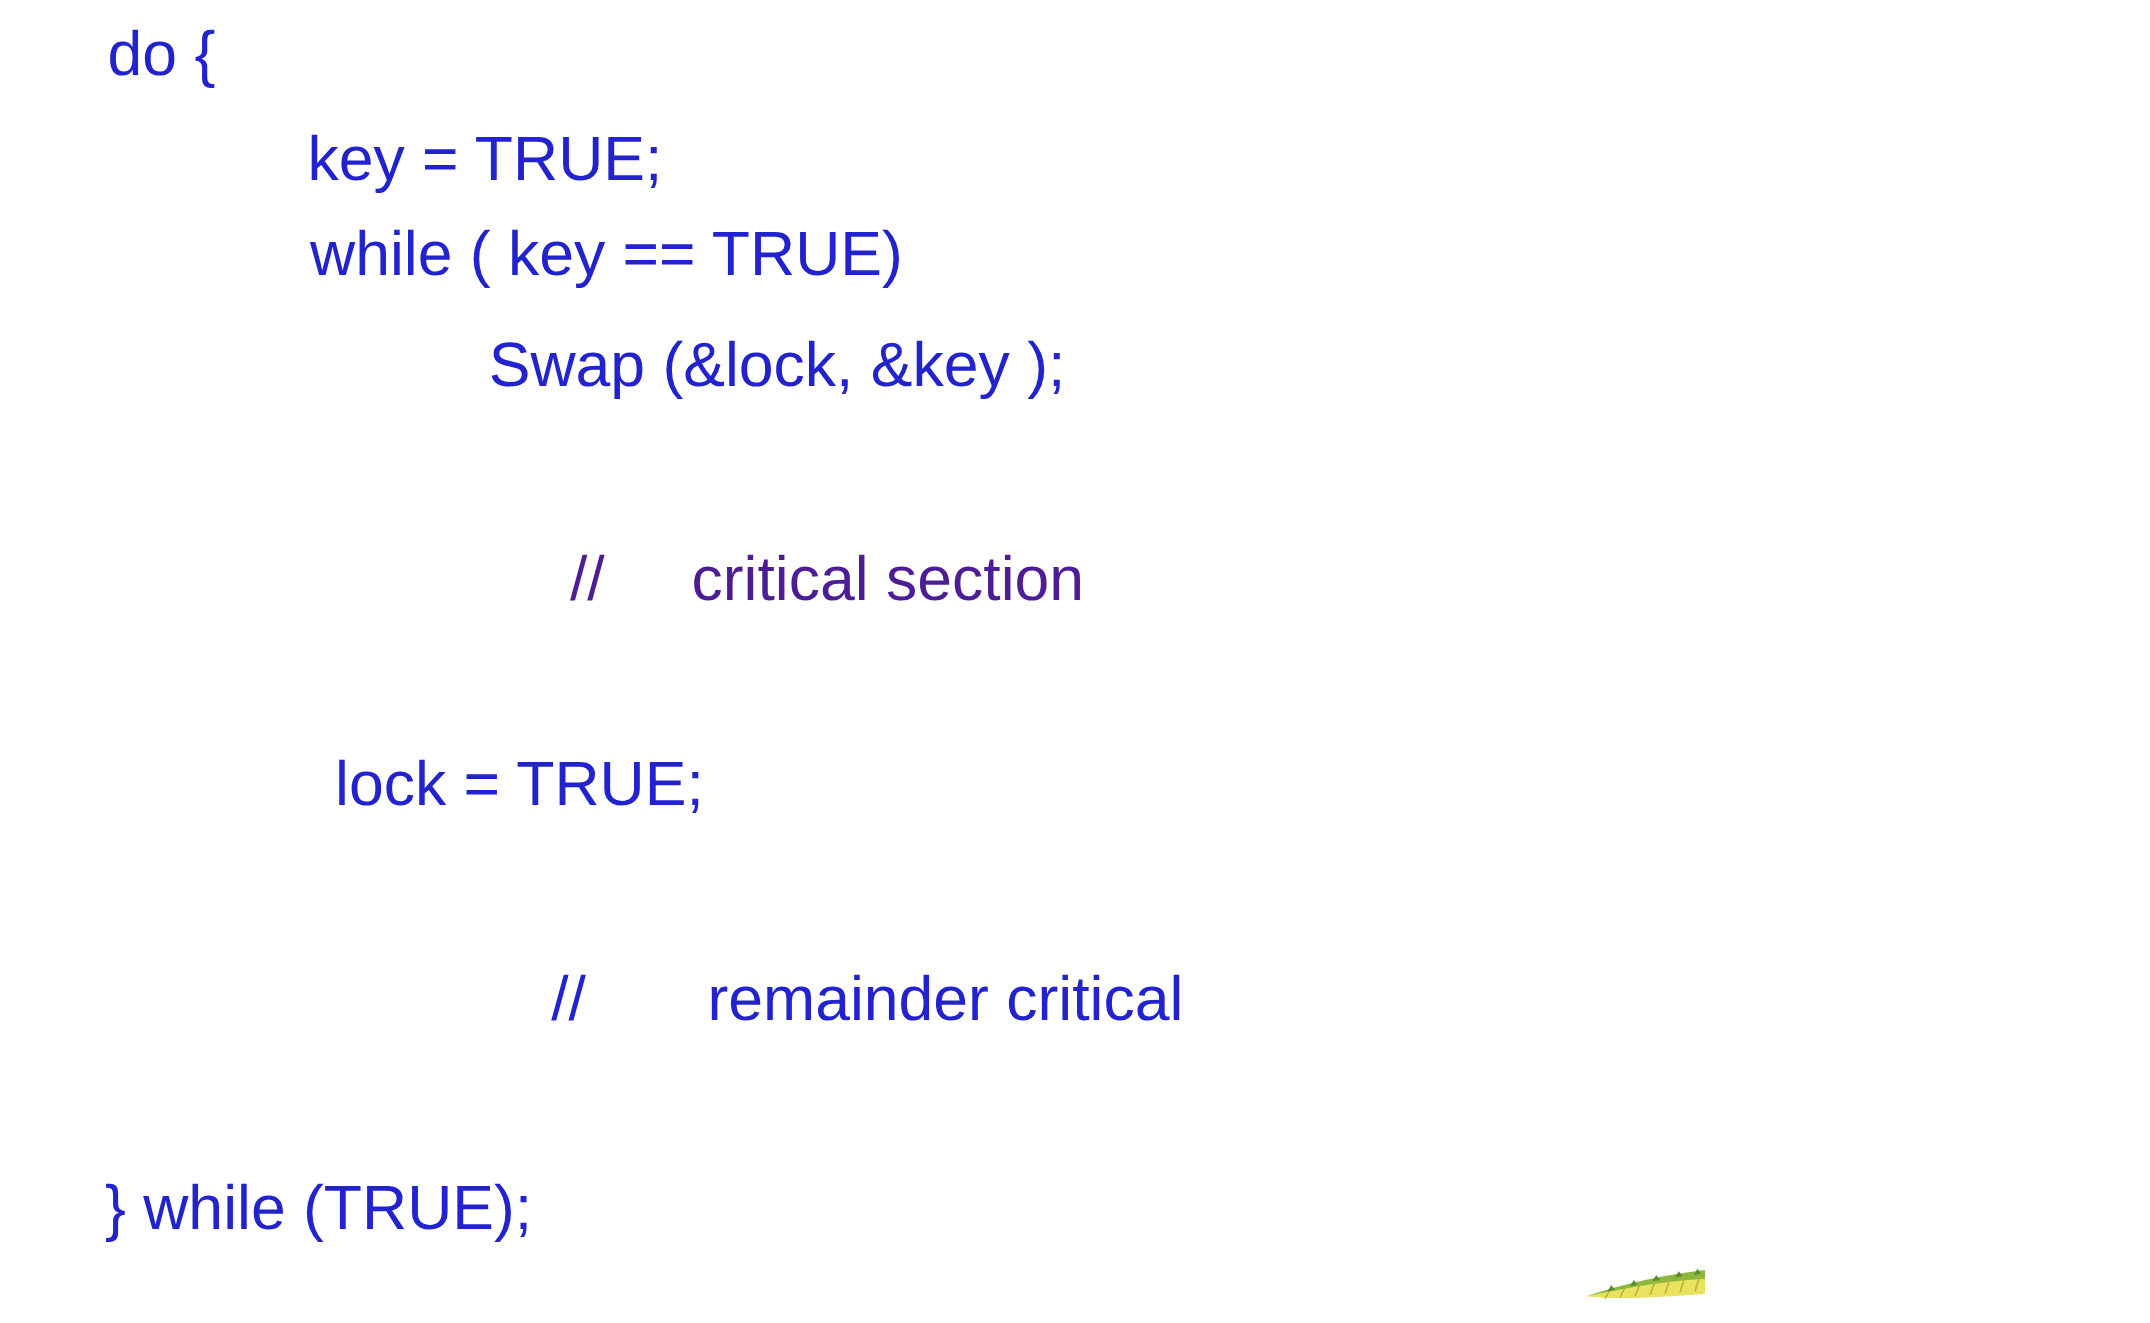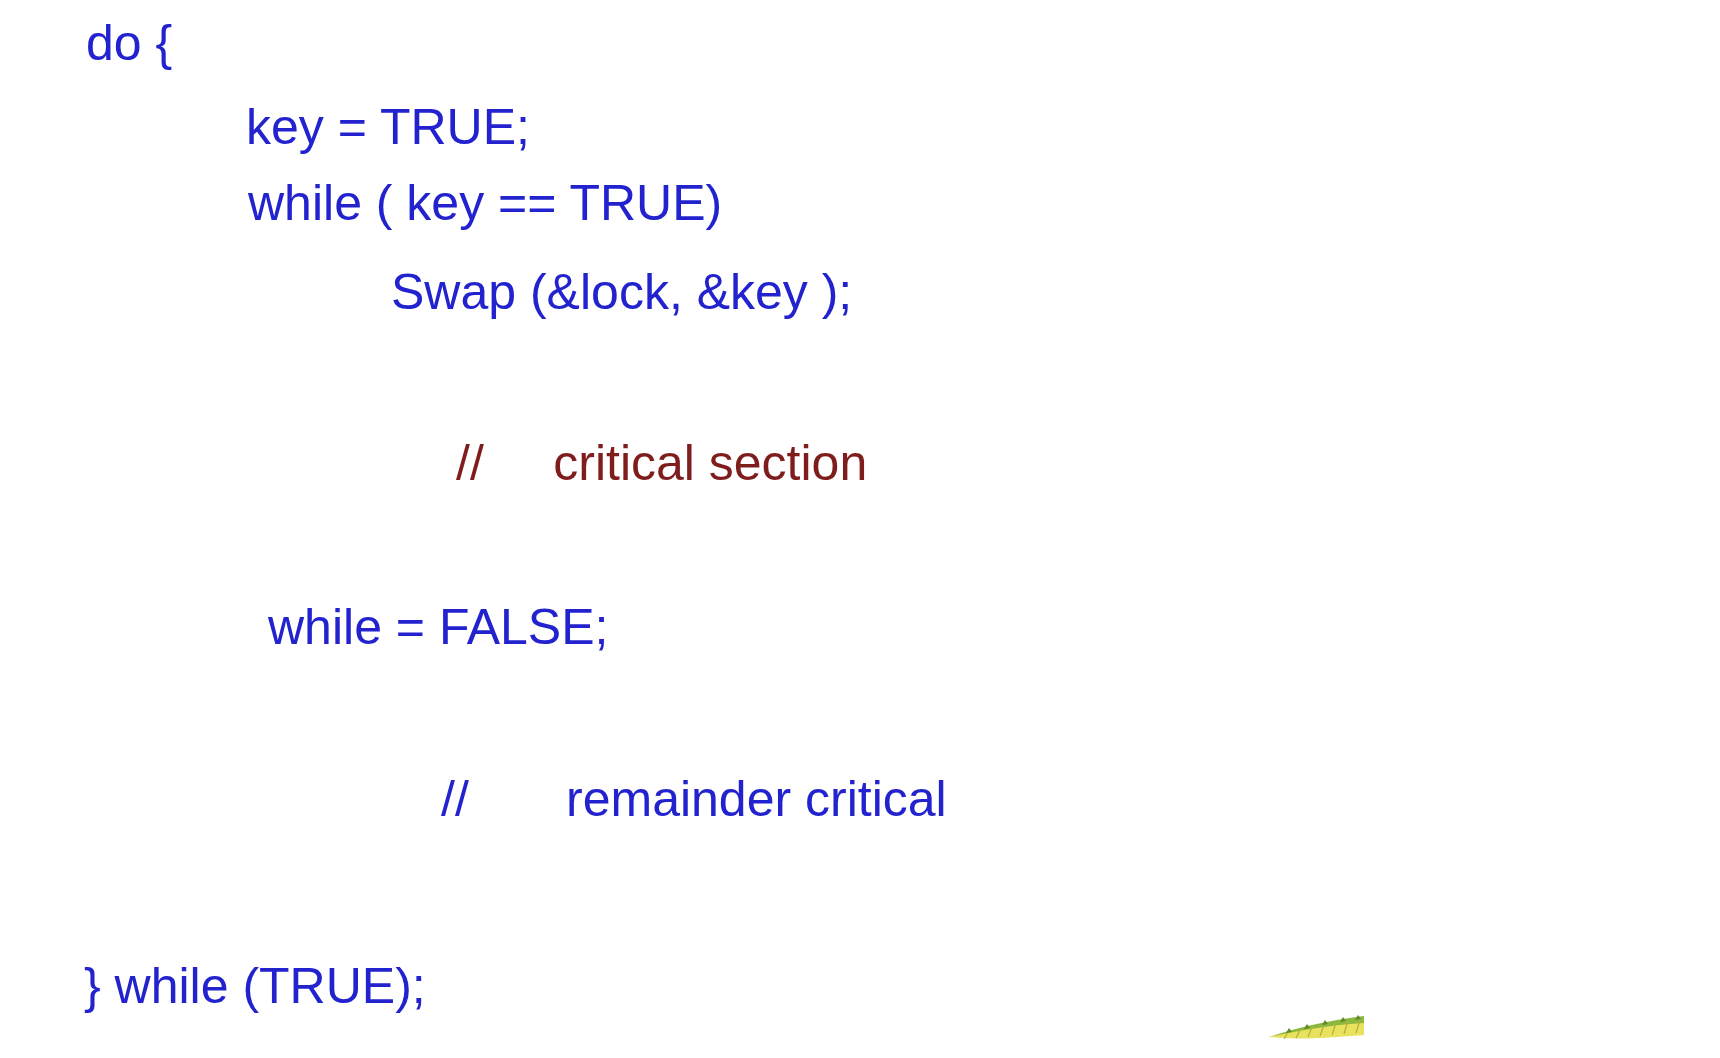--- a/index.html
+++ b/index.html
@@ -45,27 +45,27 @@
 <div class="slide" style="background: rgb(255, 255, 255);">
 
   <div class="code-line line-do-open" style="color: rgb(34, 34, 207);">do {</div>
 
   <div class="code-line line-key-assign" style="color: rgb(34, 34, 207);">key = TRUE;</div>
 
   <div class="code-line line-while-key" style="color: rgb(34, 34, 207);">while ( key == TRUE)</div>
 
   <div class="code-line line-swap-call" style="color: rgb(34, 34, 207);">Swap (&amp;lock, &amp;key );</div>
 
-  <div class="code-line line-critical" style="color: #7f1d1d;">//     critical section</div>
+  <div class="code-line line-critical" style="color: #4c1d95;">//     critical section</div>
 
-  <div class="code-line line-lock-assign" style="color: rgb(34, 34, 207);">while = FALSE;</div>
+  <div class="code-line line-lock-assign" style="color: rgb(34, 34, 207);">lock = TRUE;</div>
 
   <div class="code-line line-remainder" style="color: rgb(34, 34, 207);">//       remainder critical</div>
 
-  <div class="code-line line-do-while-close" style="color: rgb(34, 34, 207); margin-top: 20px;">} while (TRUE);</div>
+  <div class="code-line line-do-while-close" style="color: rgb(34, 34, 207);">} while (TRUE);</div>
 
   <svg class="tail-art" viewBox="0 0 96 34" xmlns="http://www.w3.org/2000/svg" aria-hidden="true">
 
     <path d="M1,24 C25,17 55,9 96,4 L96,22 C60,25 26,27 1,24 Z" fill="#e8e25e"></path>
 
     <path d="M1,24 C25,16 55,8 96,3 L96,10 C58,12 26,19 1,24 Z" fill="#8cb83f"></path>
 
     <g stroke="#b5ae3c" stroke-width="1.2" fill="none">
       <path d="M16,26 L20,19"></path>
       <path d="M28,25 L32,17"></path>

